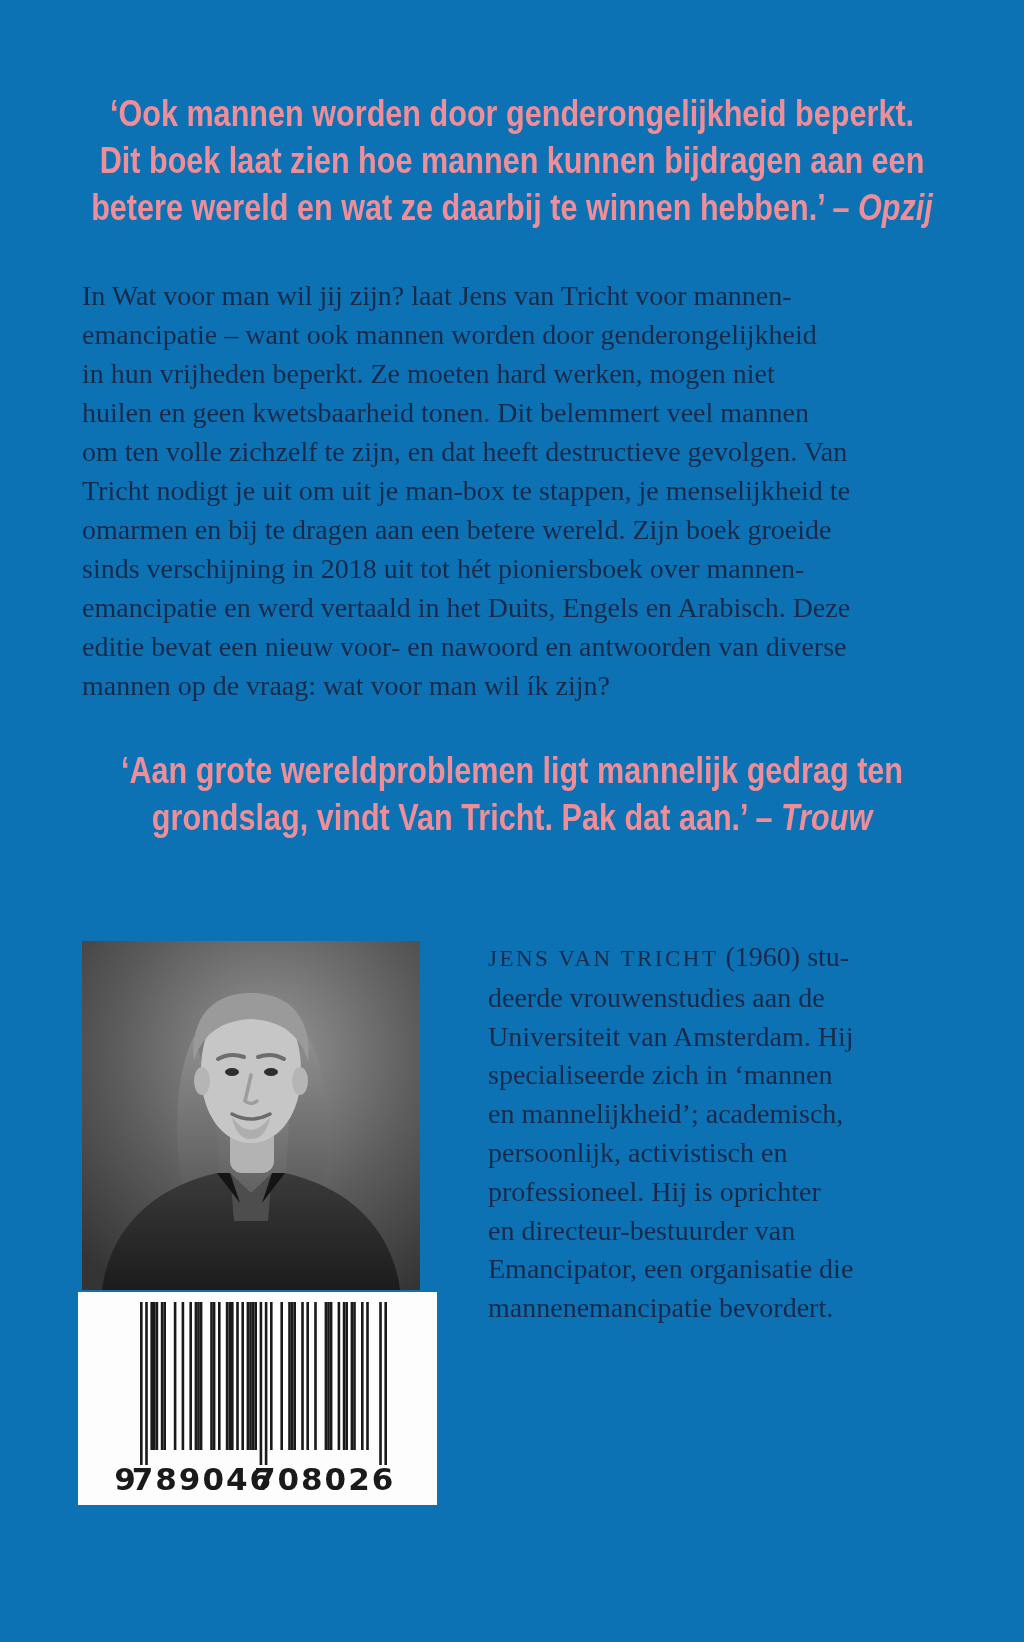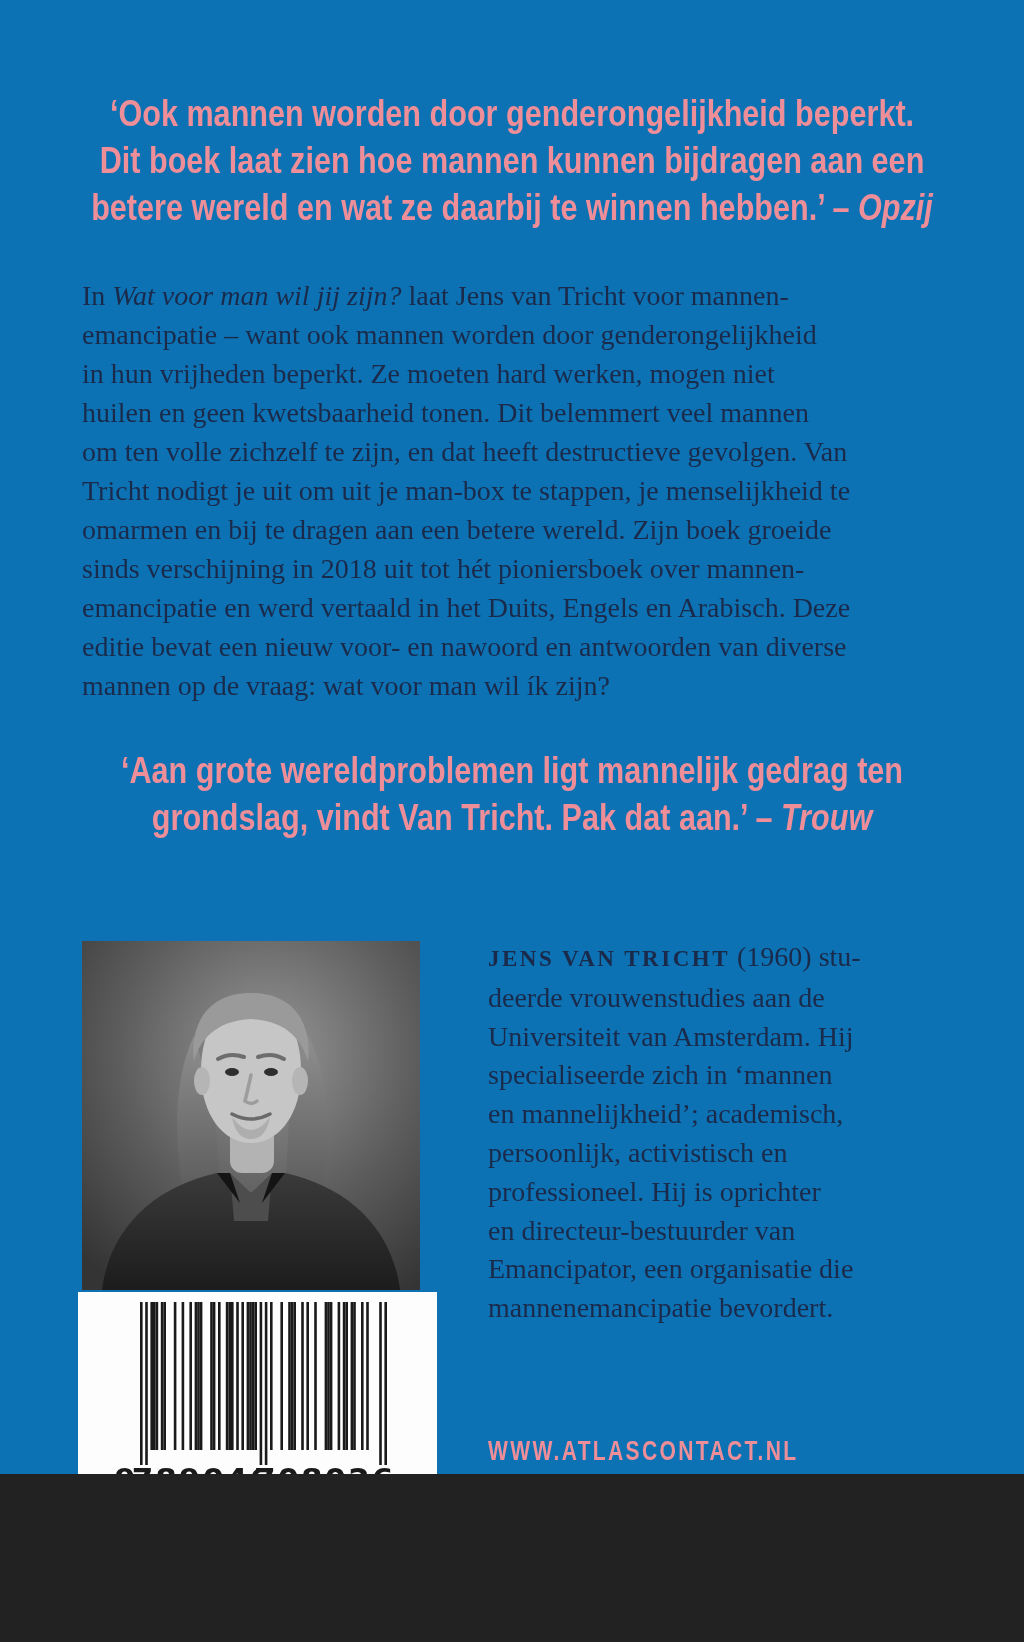--- a/index.html
+++ b/index.html
@@ -1,18 +1,18 @@
 <!DOCTYPE html>
 <html style="--background: #0d72b4; --accent-pink: #ee8e99; --text-navy: #1a2a4a; --barcode-bg: #fdfdfd;"><head>
 <meta charset="utf-8">
 <style>
   html,body{margin:0;padding:0;background:#222;}
   .cover{
     position:relative;
-    width:1024px;height:1474px;
+    width:1024px;height:1642px;
     margin:0 auto;
     background:var(--background,#0d72b4);
     overflow:hidden;
     font-family:"Liberation Serif",serif;
   }
   
   .pink-quote{
     position:absolute;left:0;right:0;
     text-align:center;
     color:var(--accent-pink,#ee8e99);
@@ -26,37 +26,37 @@
   }
   .pink-quote .src{font-style:italic;}
   .quote-top{top:90px;}
   .quote-mid{top:747px;}
   
   .synopsis{
     position:absolute;left:82px;top:276px;width:900px;
     color:var(--text-navy,#1a2a4a);
     font-size:28px;line-height:39px;
   }
-  .synopsis .booktitle{font-style:italic;}
+  .synopsis .booktitle{}
   .prelines{white-space:pre-line;font-family:Liberation Serif, serif;}
   
   .photo{
     position:absolute;left:82px;top:941px;width:338px;height:349px;
     overflow:hidden;
   }
   .photo svg{display:block;}
   .bio{
     position:absolute;left:488px;top:938px;width:490px;
     color:var(--text-navy,#1a2a4a);
     font-size:28px;line-height:38.8px;
   }
   .bio .name{
     font-size:23px;
     letter-spacing:2.5px;
-    font-weight:700;
+    font-weight:400;
   }
   
   .barcode-box{
     position:absolute;left:78px;top:1292px;width:359px;height:213px;
     background:var(--barcode-bg,#ffffff);
     display:flex;justify-content:center;align-items:flex-start;
     padding-top:0;
   }
   
   .urls{
@@ -217,18 +217,14 @@
           <rect x="248.0" y="10" width="2.6" height="148" fill="#1a1a1a"></rect>
           <rect x="253.2" y="10" width="2.6" height="148" fill="#1a1a1a"></rect>
           <rect x="266.2" y="10" width="2.6" height="163" fill="#1a1a1a"></rect>
           <rect x="271.4" y="10" width="2.6" height="163" fill="#1a1a1a"></rect>
           <text x="12" y="198" font-family="DejaVu Sans, Liberation Sans, sans-serif" font-size="31" font-weight="600" fill="#1a1a1a" text-anchor="middle">9</text>
           <text x="89.4" y="198" font-family="DejaVu Sans, Liberation Sans, sans-serif" font-size="31" font-weight="600" fill="#1a1a1a" text-anchor="middle" letter-spacing="2">789046</text>
           <text x="211.6" y="198" font-family="DejaVu Sans, Liberation Sans, sans-serif" font-size="31" font-weight="600" fill="#1a1a1a" text-anchor="middle" letter-spacing="2">708026</text>
         </svg></div>
   </div>
 
-  <div class="urls">
-    <div class="url">WWW.ATLASCONTACT.NL</div>
-    <div class="url">WWW.JENSVANTRICHT.NL</div>
-  </div>
 
 </div>
 
 </body></html>

